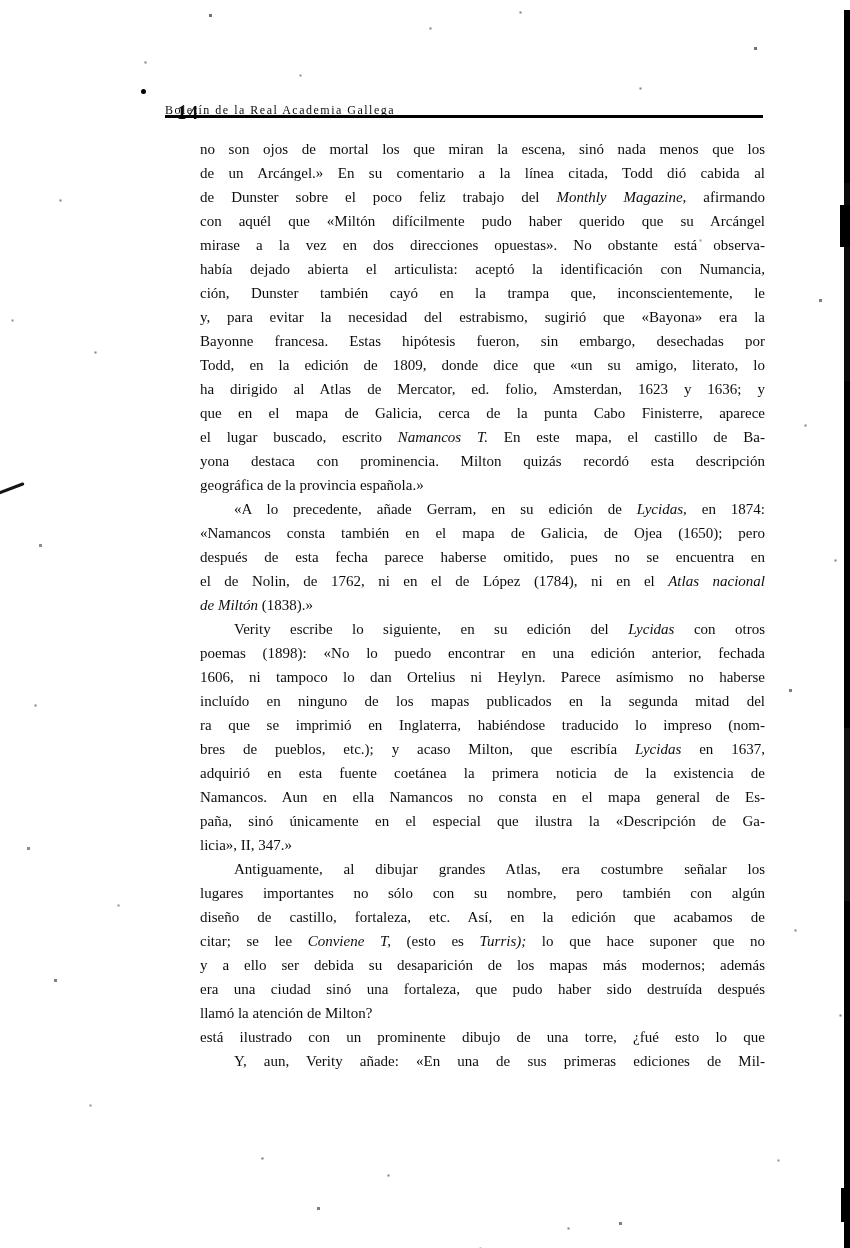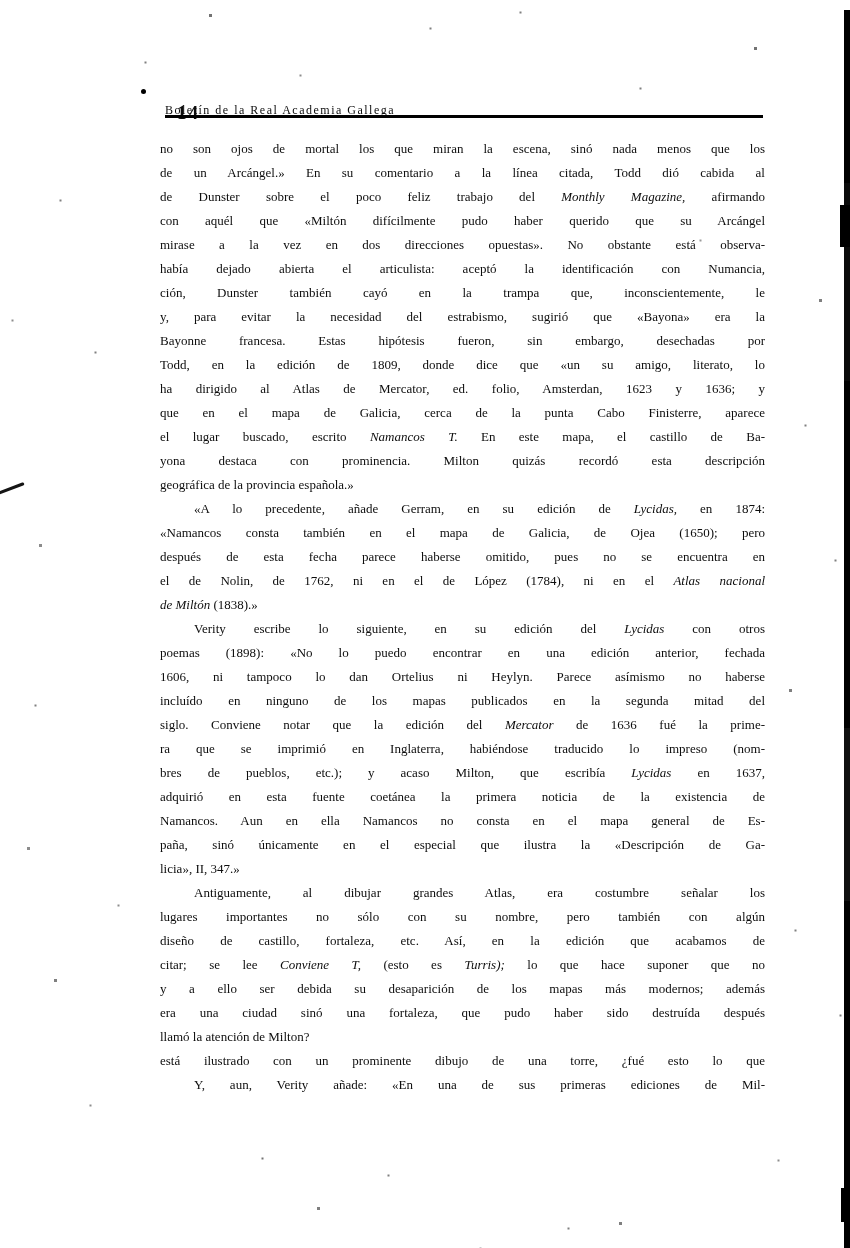--- a/index.html
+++ b/index.html
@@ -32,24 +32,25 @@
   .header-dot{
     position:absolute;left:141px;top:89px;width:5px;height:5px;
     background:#000;border-radius:50%;
   }
   
   .text-block{
     position:absolute;left:160px;top:137px;width:605px;
   }
   .line{
     height:24px;line-height:24px;
-    font-size:13px;
+    font-size:15px;
     text-align:justify;
     text-align-last:justify;
     white-space:normal;
+    margin-left:40px;
   }
   .line.lastline{
     text-align-last:left;
   }
   .line.indent{
     text-indent:34px;
   }
   .line i{font-style:italic;}
   
   .scan-edge{
@@ -123,21 +124,20 @@
     <div class="line lastline"><span>geográfica de la provincia española.»</span></div>
     <div class="line indent"><span>«A lo precedente, añade Gerram, en su edición de </span><i>Lycidas,</i><span> en 1874:</span></div>
     <div class="line"><span>«Namancos consta también en el mapa de Galicia, de Ojea (1650); pero</span></div>
     <div class="line"><span>después de esta fecha parece haberse omitido, pues no se encuentra en</span></div>
     <div class="line"><span>el de Nolin, de 1762, ni en el de López (1784), ni en el </span><i>Atlas nacional</i></div>
     <div class="line lastline"><i>de Miltón</i><span> (1838).»</span></div>
     <div class="line indent"><span>Verity escribe lo siguiente, en su edición del </span><i>Lycidas</i><span> con otros</span></div>
     <div class="line"><span>poemas (1898): «No lo puedo encontrar en una edición anterior, fechada</span></div>
     <div class="line"><span>1606, ni tampoco lo dan Ortelius ni Heylyn. Parece asímismo no haberse</span></div>
     <div class="line"><span>incluído en ninguno de los mapas publicados en la segunda mitad del</span></div>
-    <div class="line"><span>siglo. Conviene notar que la edición del </span><i>Mercator</i><span> de 1636 fué la prime-</span></div>
     <div class="line"><span>ra que se imprimió en Inglaterra, habiéndose traducido lo impreso (nom-</span></div>
     <div class="line"><span>bres de pueblos, etc.); y acaso Milton, que escribía </span><i>Lycidas</i><span> en 1637,</span></div>
     <div class="line"><span>adquirió en esta fuente coetánea la primera noticia de la existencia de</span></div>
     <div class="line"><span>Namancos. Aun en ella Namancos no consta en el mapa general de Es-</span></div>
     <div class="line"><span>paña, sinó únicamente en el especial que ilustra la «Descripción de Ga-</span></div>
     <div class="line lastline"><span>licia», II, 347.»</span></div>
     <div class="line indent"><span>Antiguamente, al dibujar grandes Atlas, era costumbre señalar los</span></div>
     <div class="line"><span>lugares importantes no sólo con su nombre, pero también con algún</span></div>
     <div class="line"><span>diseño de castillo, fortaleza, etc. Así, en la edición que acabamos de</span></div>
     <div class="line"><span>citar; se lee </span><i>Conviene T,</i><span> (esto es </span><i>Turris);</i><span> lo que hace suponer que no</span></div>

